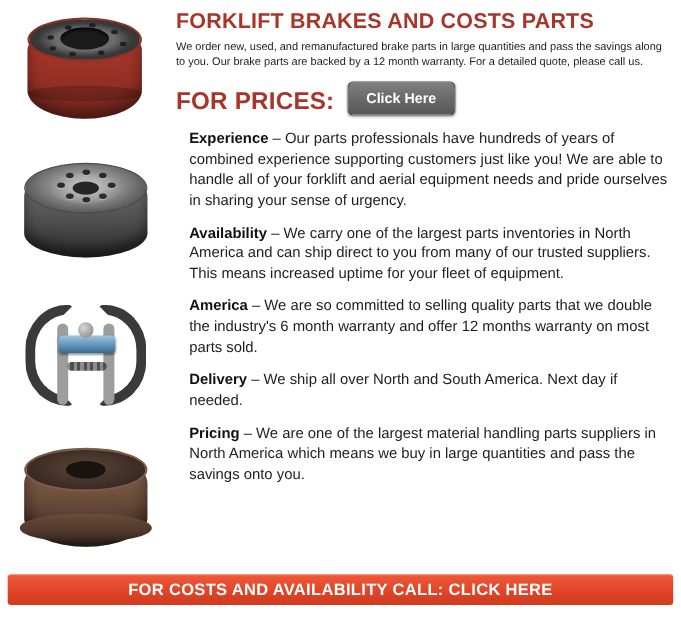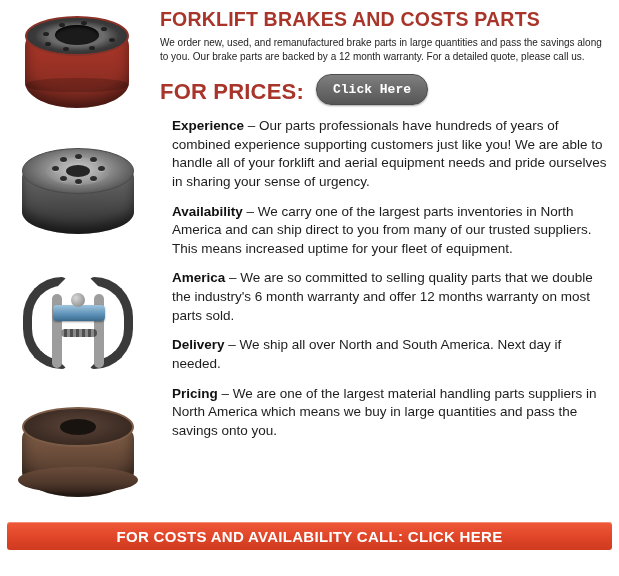--- a/index.html
+++ b/index.html
@@ -291,26 +291,25 @@
     color: #a8342a;
     letter-spacing: .2px;
   }
   .click-btn {
     display: inline-block;
     background: linear-gradient(180deg, #7f7f7f 0%, #6a6a6a 50%, #565656 100%);
     color: #ffffff;
     font-size: 13px;
     font-weight: bold;
     padding: 7px 16px;
-    border-radius: 15px;
+    border-radius: 5px;
     border: 1px solid #4d4d4d;
     box-shadow: 0 1px 2px rgba(0,0,0,.35);
     text-decoration: none;
     cursor: pointer;
-    font-family: Liberation Mono, monospace;
   }
   .feature {
     margin: 0 0 11px 12px;
     font-size: 13.5px;
     line-height: 1.38;
     color: #1d1d1d;
   }
   .feature b {
     color: #111111;
   }

